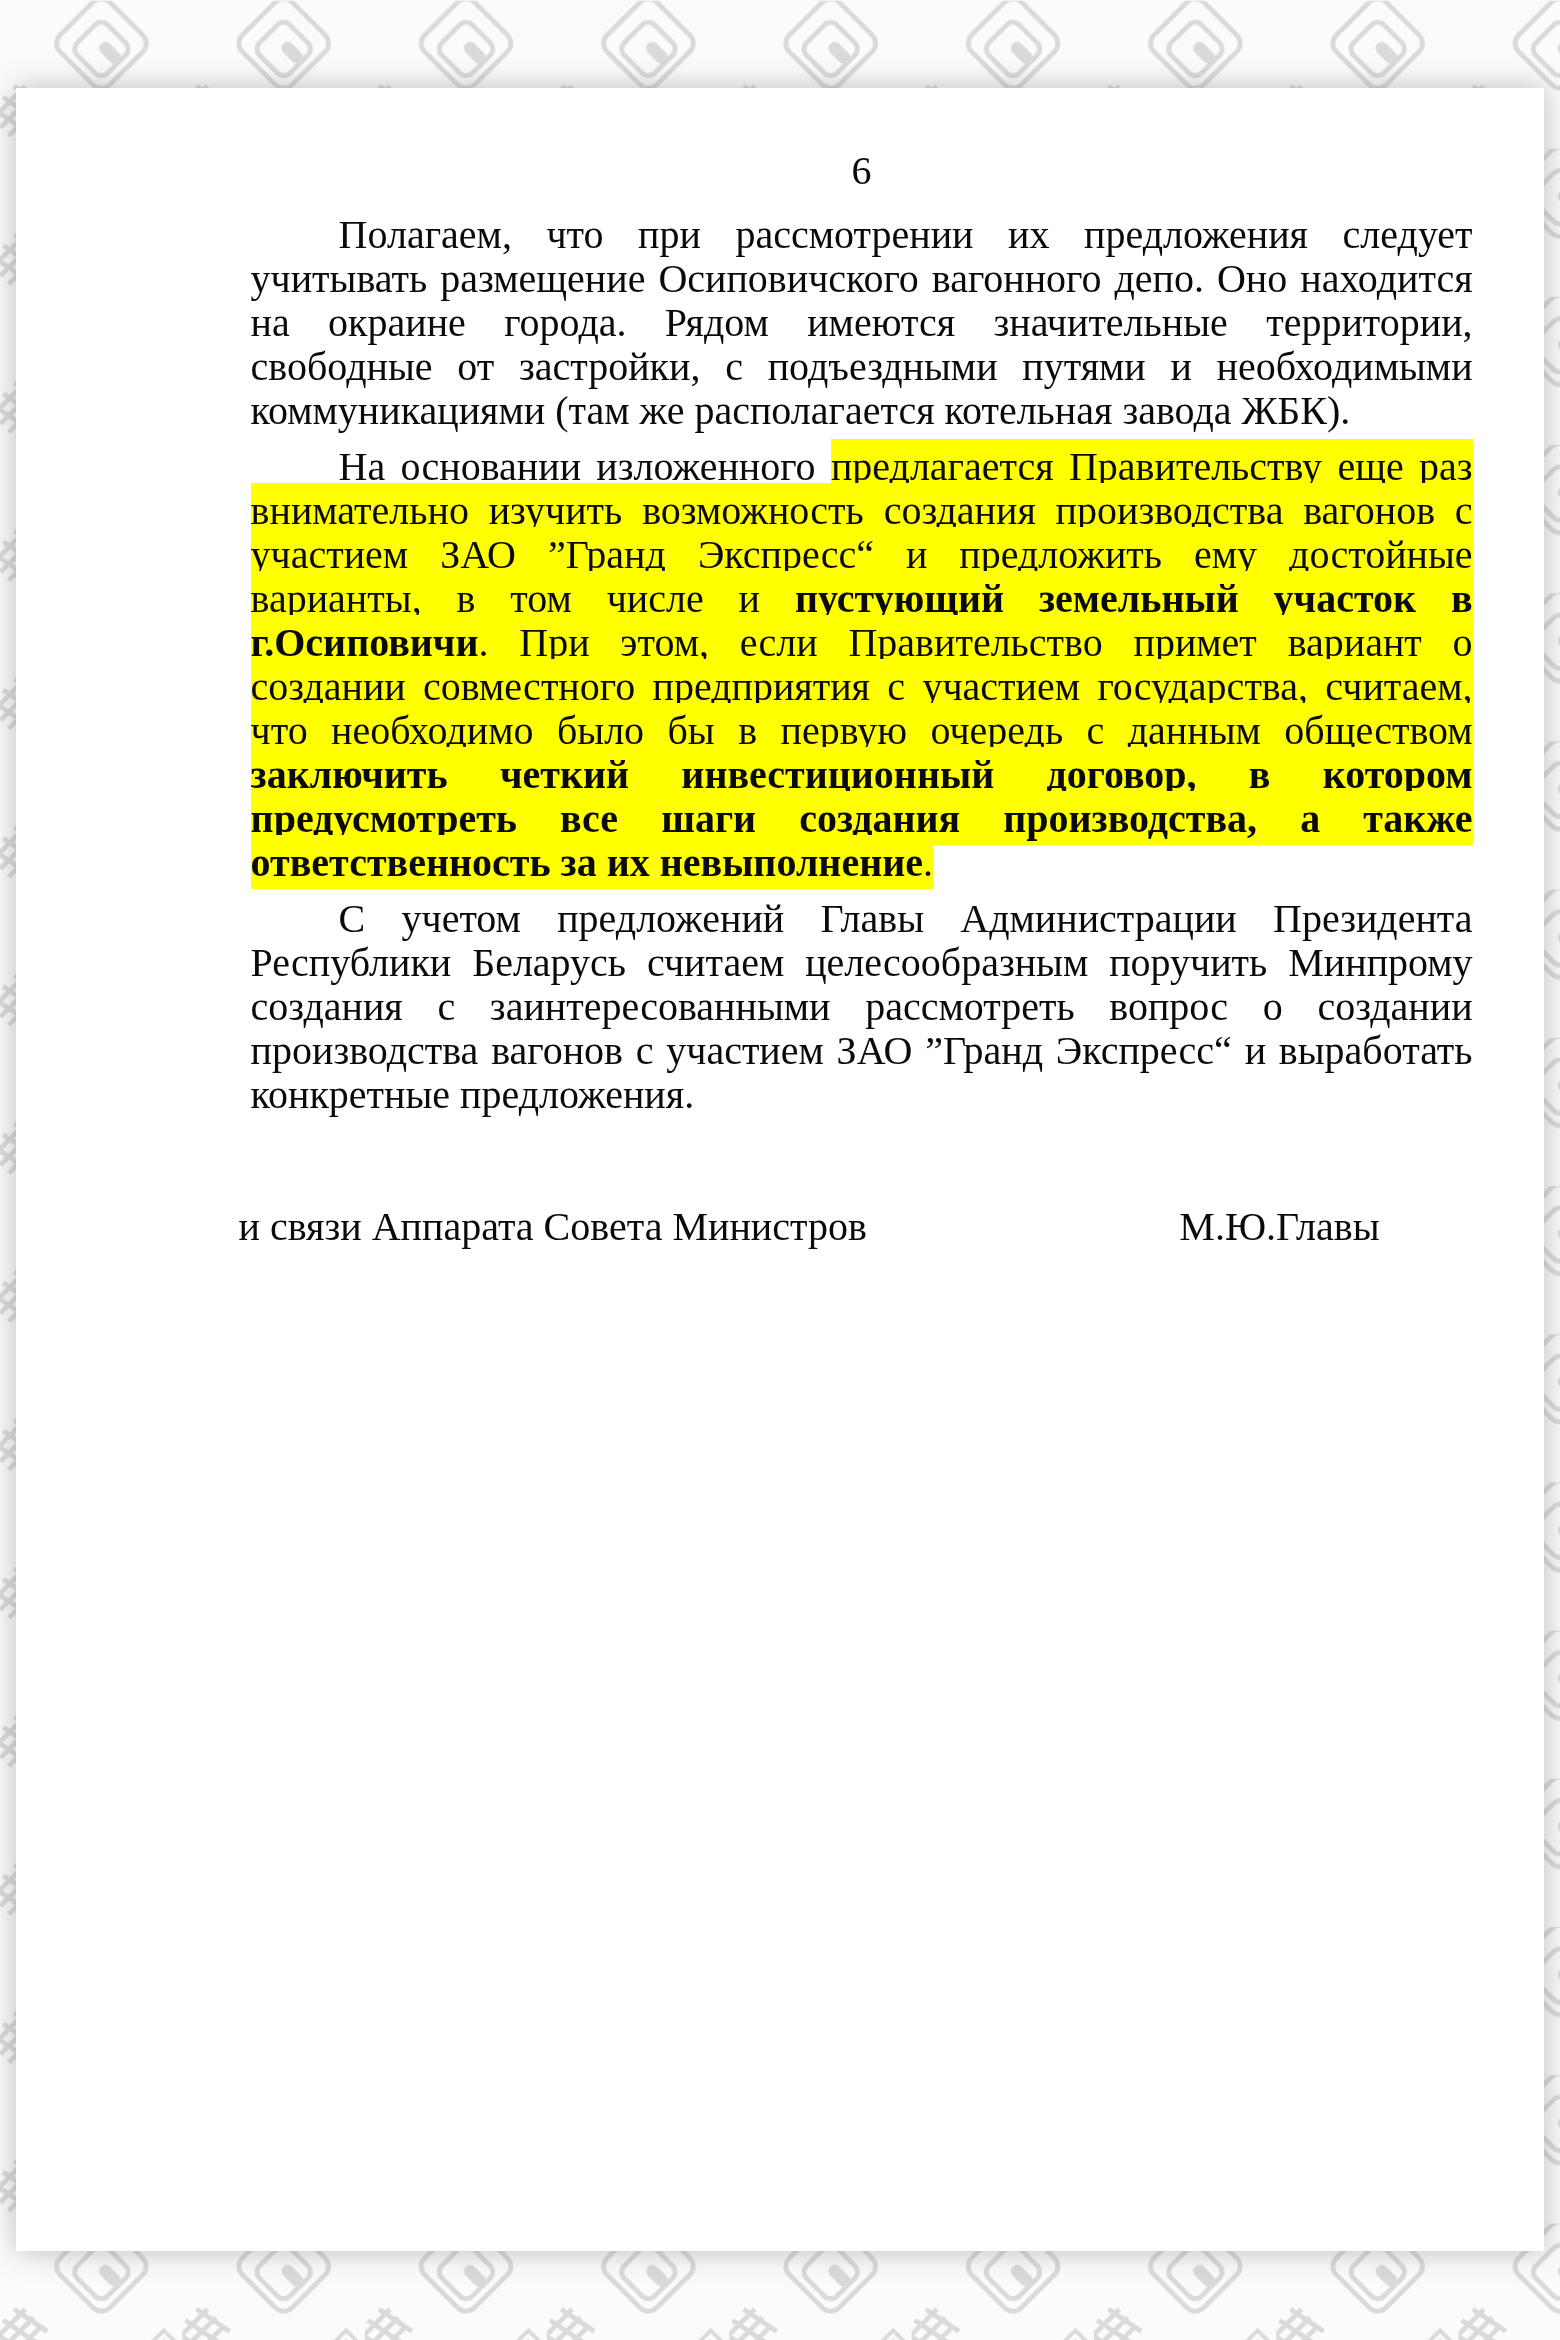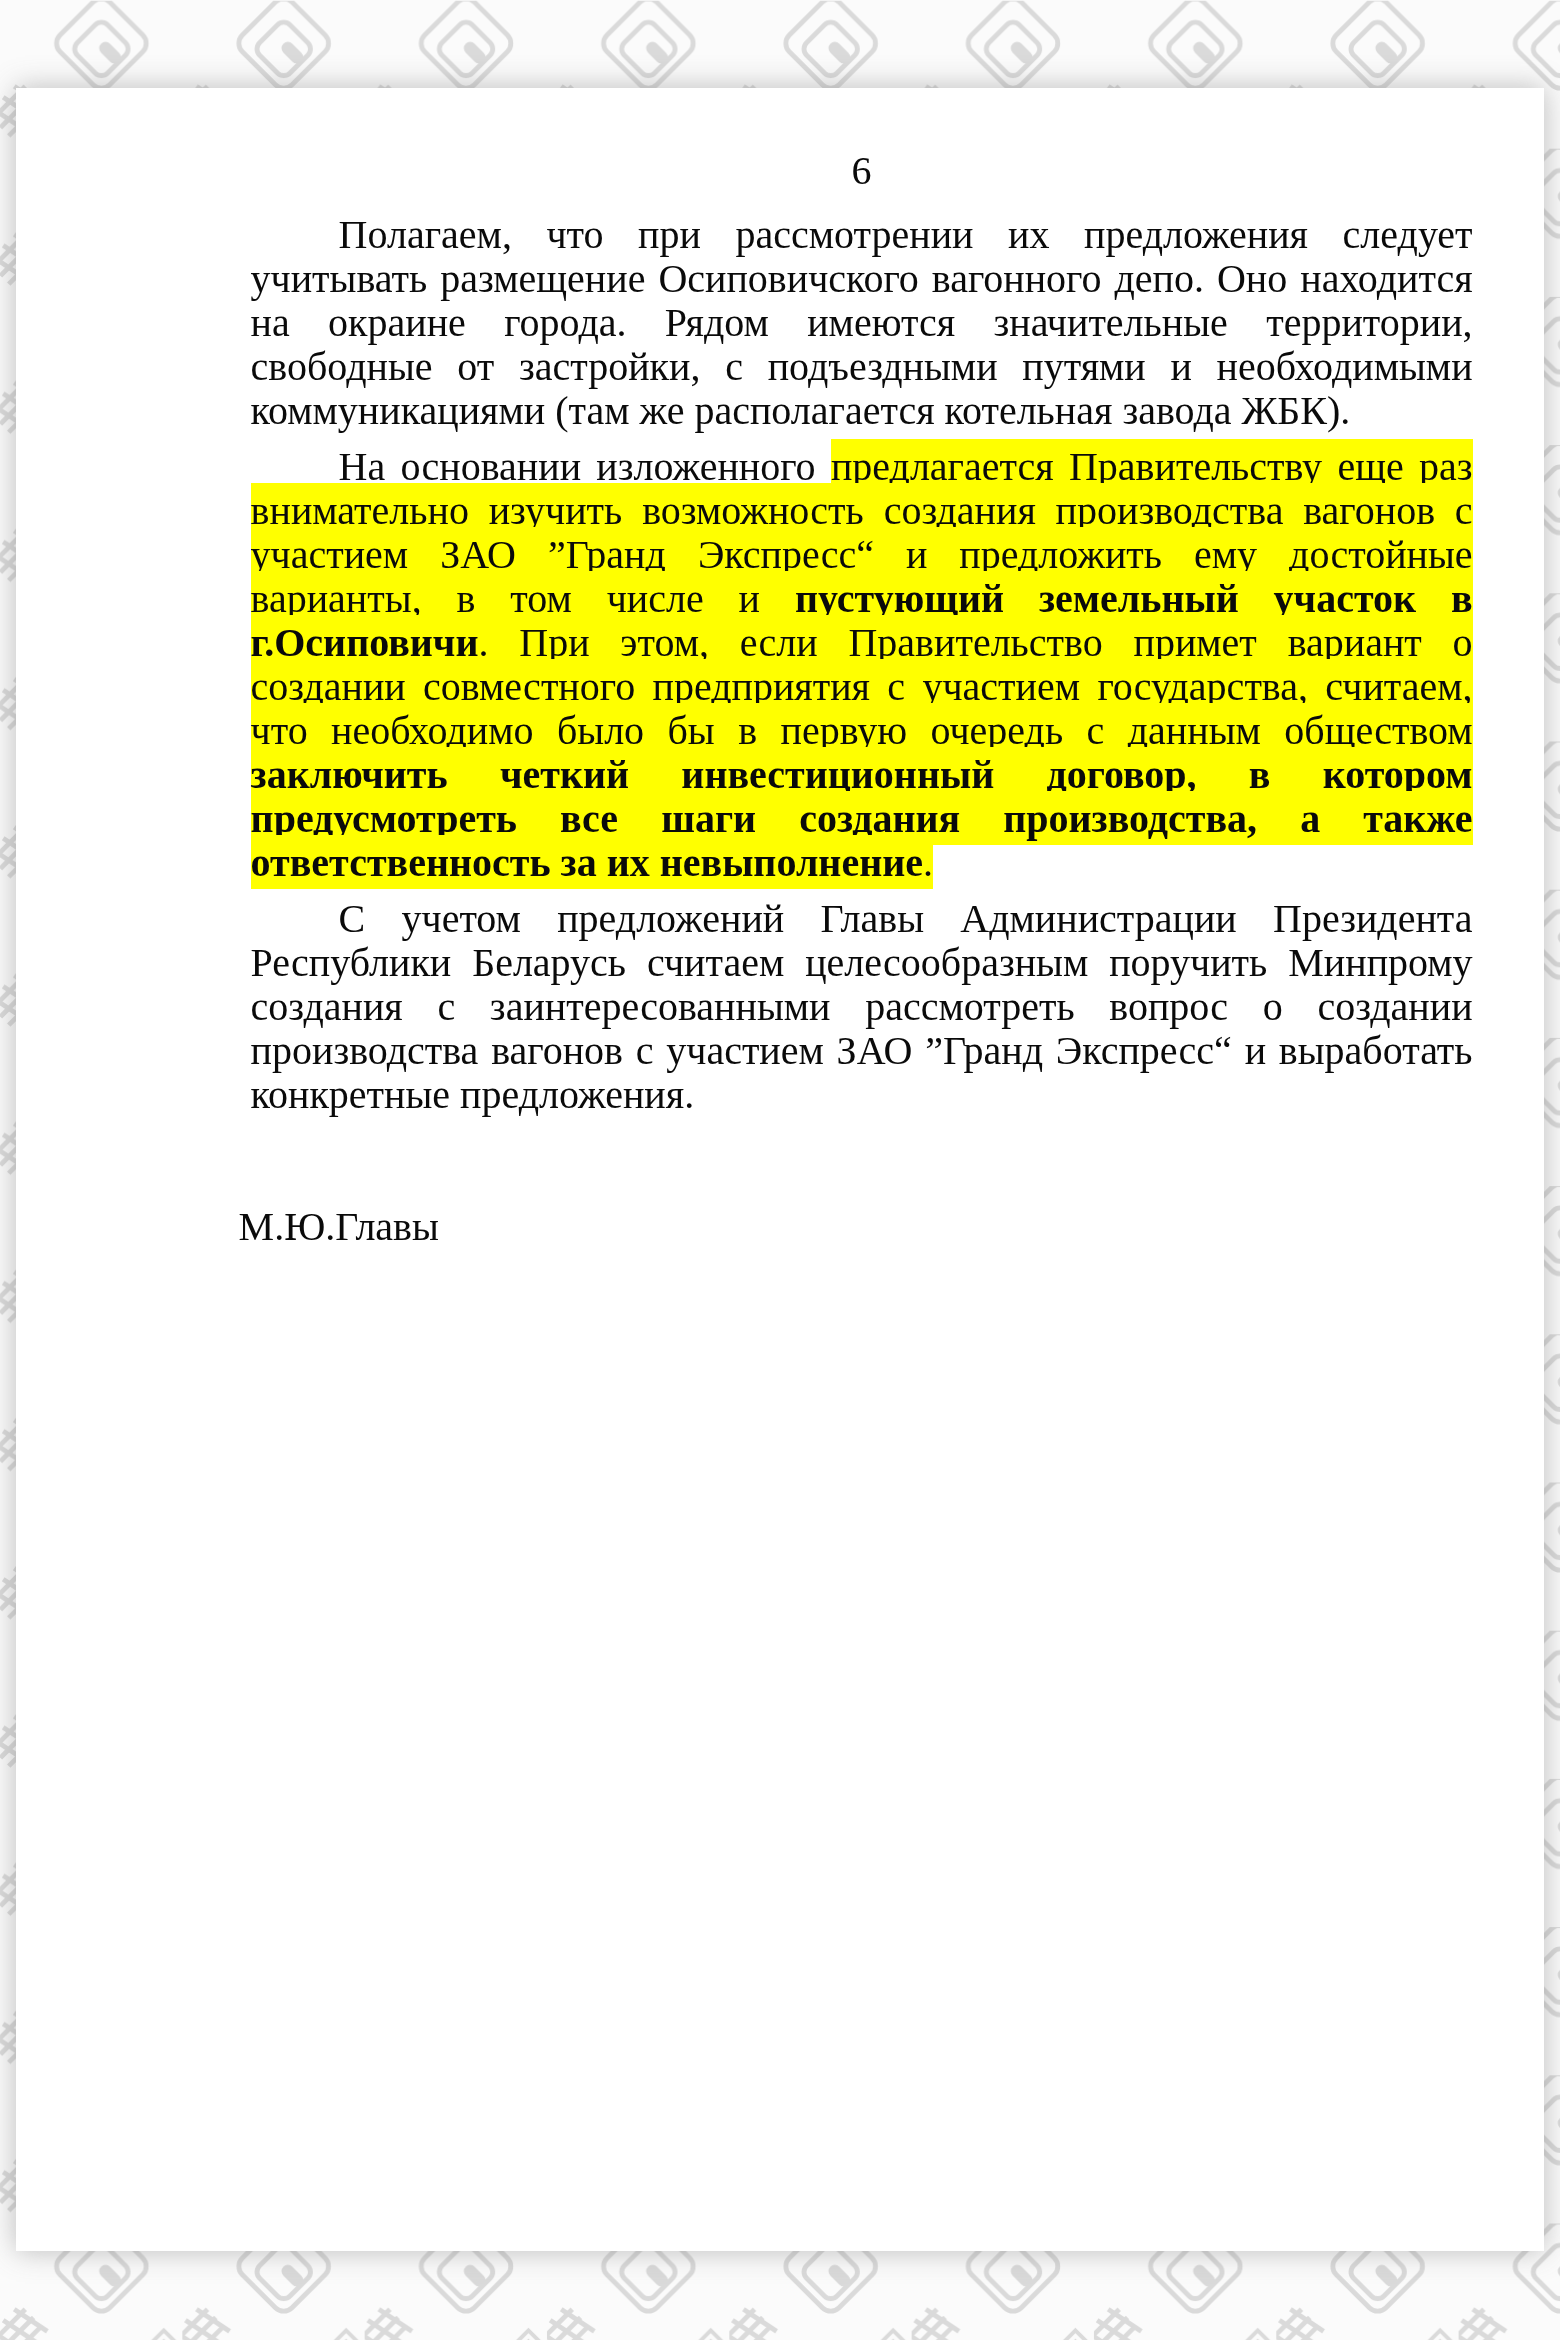--- a/index.html
+++ b/index.html
@@ -98,20 +98,21 @@
       <div class="pagenum">6</div>
 
       <p class="body-para">Полагаем, что при рассмотрении их предложения следует учитывать размещение Осиповичского вагонного депо. Оно находится на окраине города. Рядом имеются значительные территории, свободные от застройки, с подъездными путями и необходимыми коммуникациями (там же располагается котельная завода ЖБК).</p>
 
       <p class="body-para"><span>На основании изложенного </span><span class="hl">предлагается Правительству еще раз внимательно изучить возможность создания производства вагонов с участием ЗАО ”Гранд Экспресс“ и предложить ему достойные варианты, в том числе и </span><b class="hl">пустующий земельный участок в г.Осиповичи</b><span class="hl">. При этом, если Правительство примет вариант о создании совместного предприятия с участием государства, считаем, что необходимо было бы в первую очередь с данным обществом </span><b class="hl">заключить четкий инвестиционный договор, в котором предусмотреть все шаги создания производства, а также ответственность за их невыполнение</b><span class="hl">.</span></p>
 
       <p class="body-para">С учетом предложений Главы Администрации Президента Республики Беларусь считаем целесообразным поручить Минпрому создания с заинтересованными рассмотреть вопрос о создании производства вагонов с участием ЗАО ”Гранд Экспресс“ и выработать конкретные предложения.</p>
 
       <div class="signature">
         <div class="sig-line2">
+          <span>и связи Аппарата Совета Министров</span>
           <span>М.Ю.Главы</span>
         </div>
       </div>
 
     </div>
   </div>
 </div>
 
 
 </body></html>

